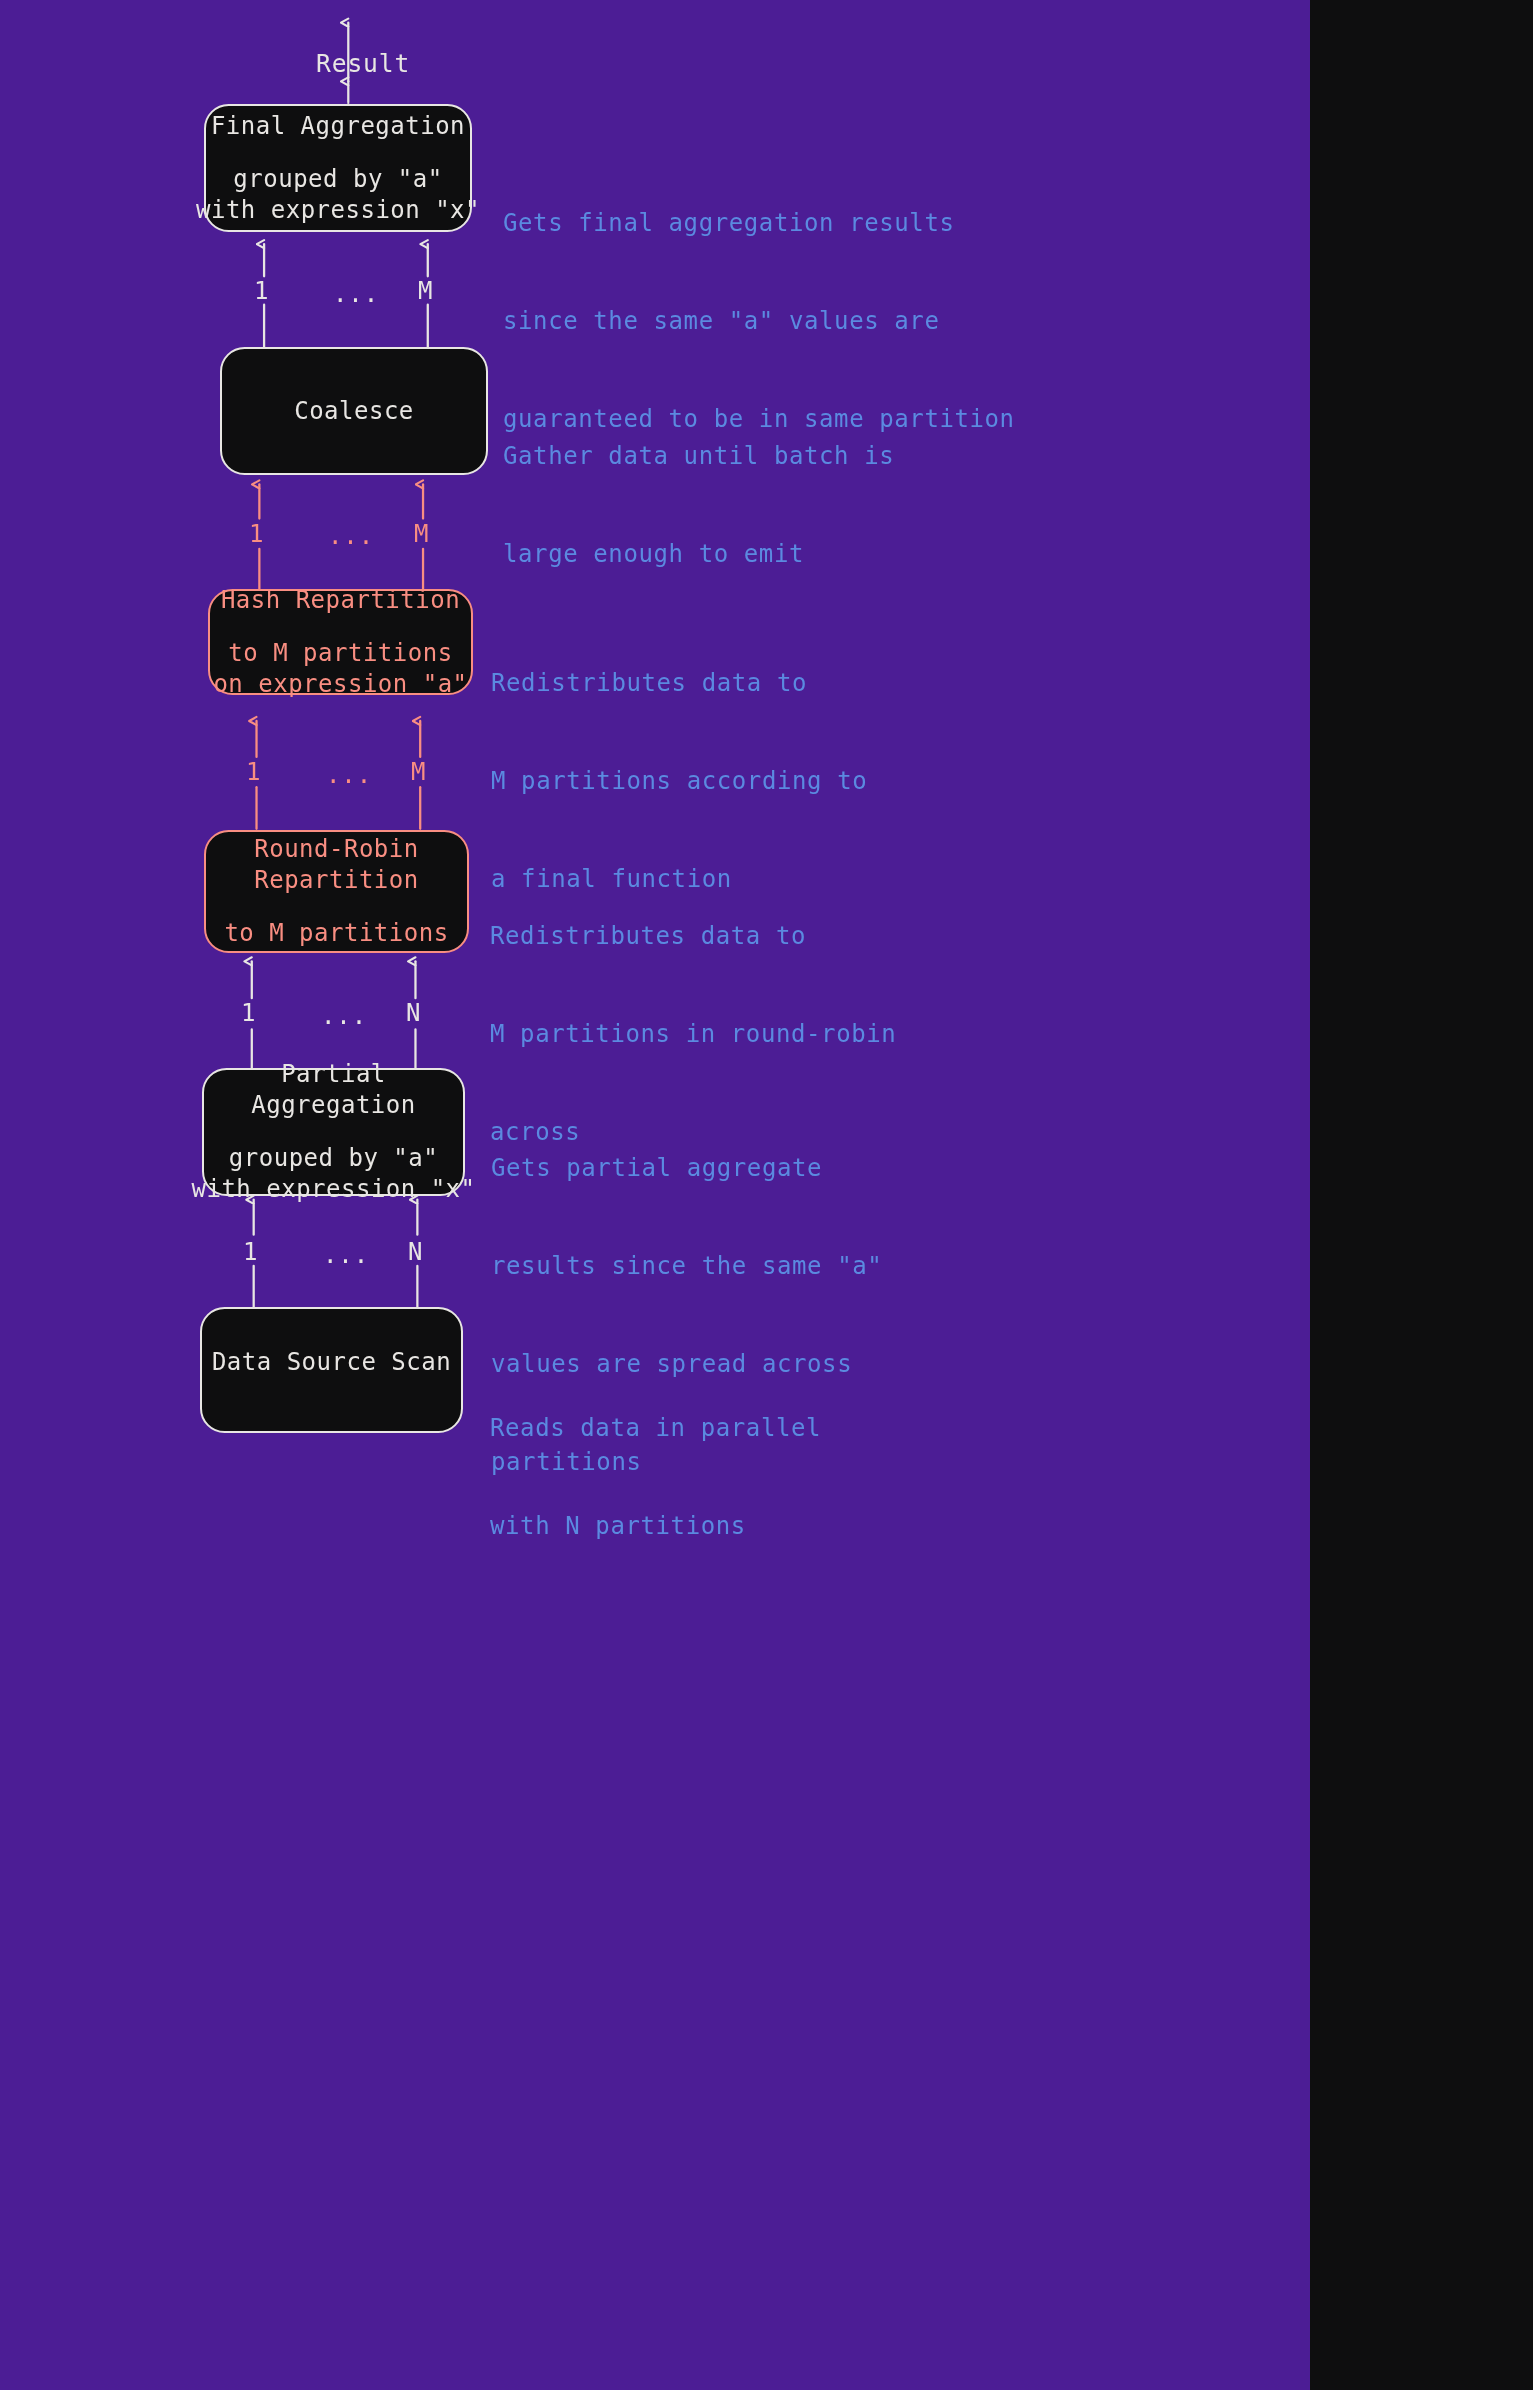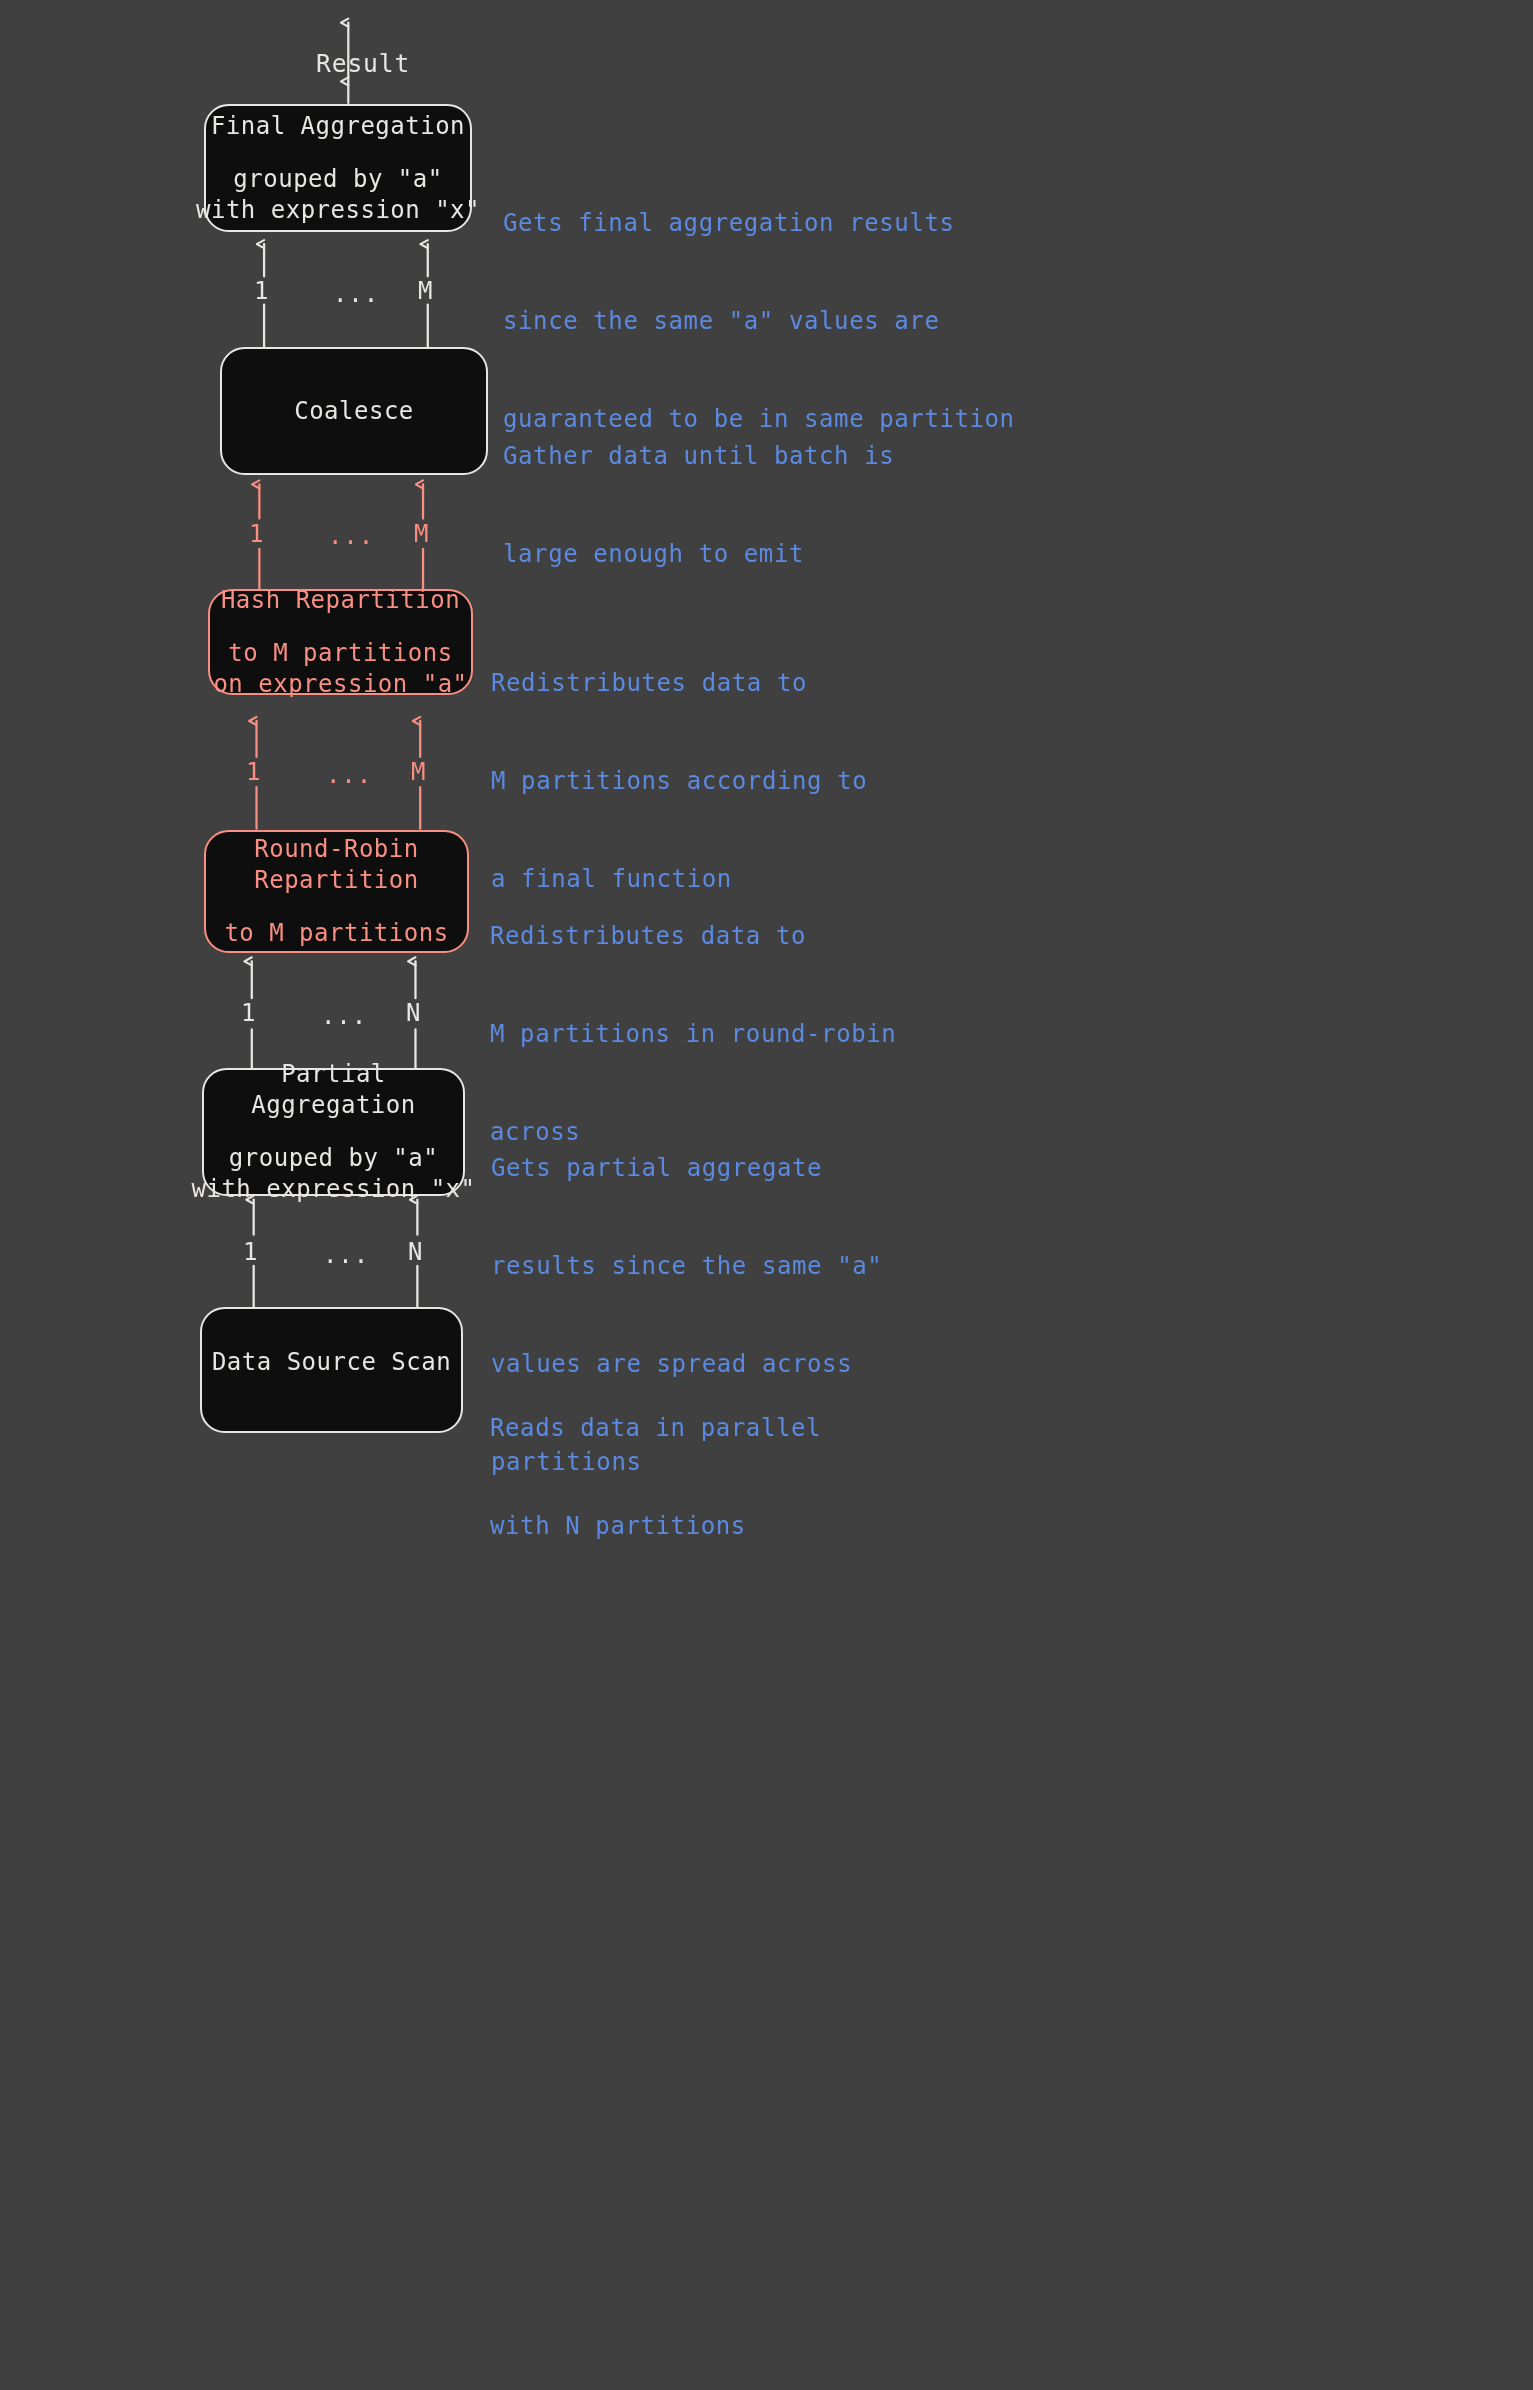--- a/index.html
+++ b/index.html
@@ -5,23 +5,23 @@
   html, body {
     margin: 0;
     padding: 0;
     background: #0e0e0f;
   }
   body {
     font-family: "DejaVu Sans Mono", monospace;
   }
   #canvas {
     position: relative;
-    width: 1533px;
+    width: 1310px;
     height: 2390px;
-    background: #404040;
+    background: #4c1d95;
     overflow: hidden;
   }
   svg.layer {
     position: absolute;
     left: 0;
     top: 0;
     width: 1533px;
     height: 2390px;
     pointer-events: none;
   }

